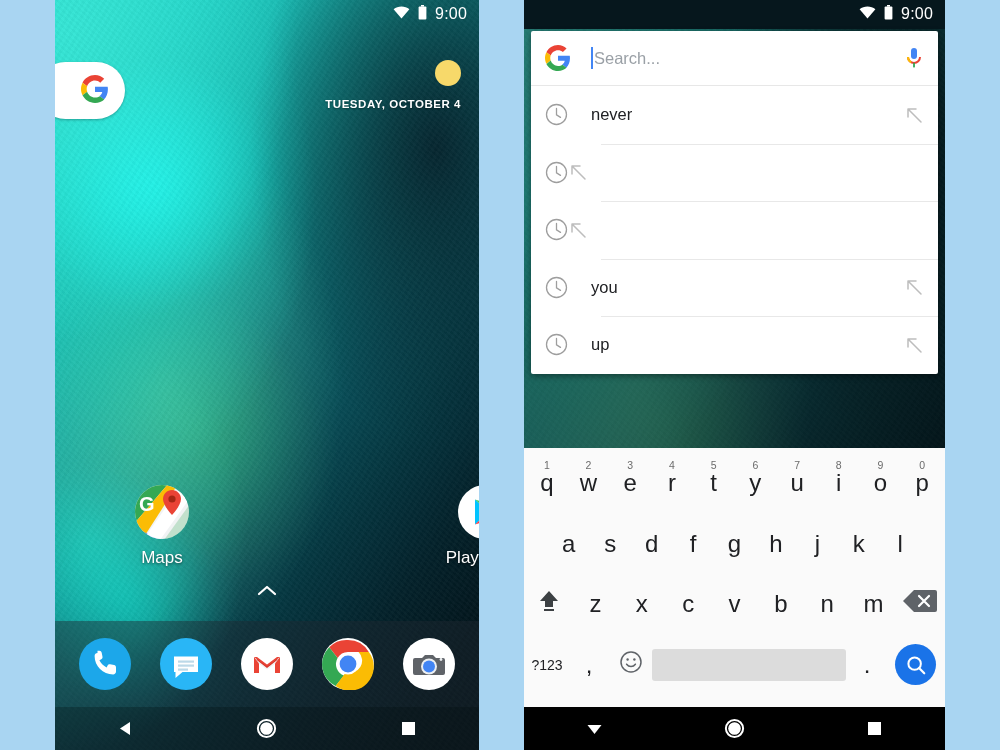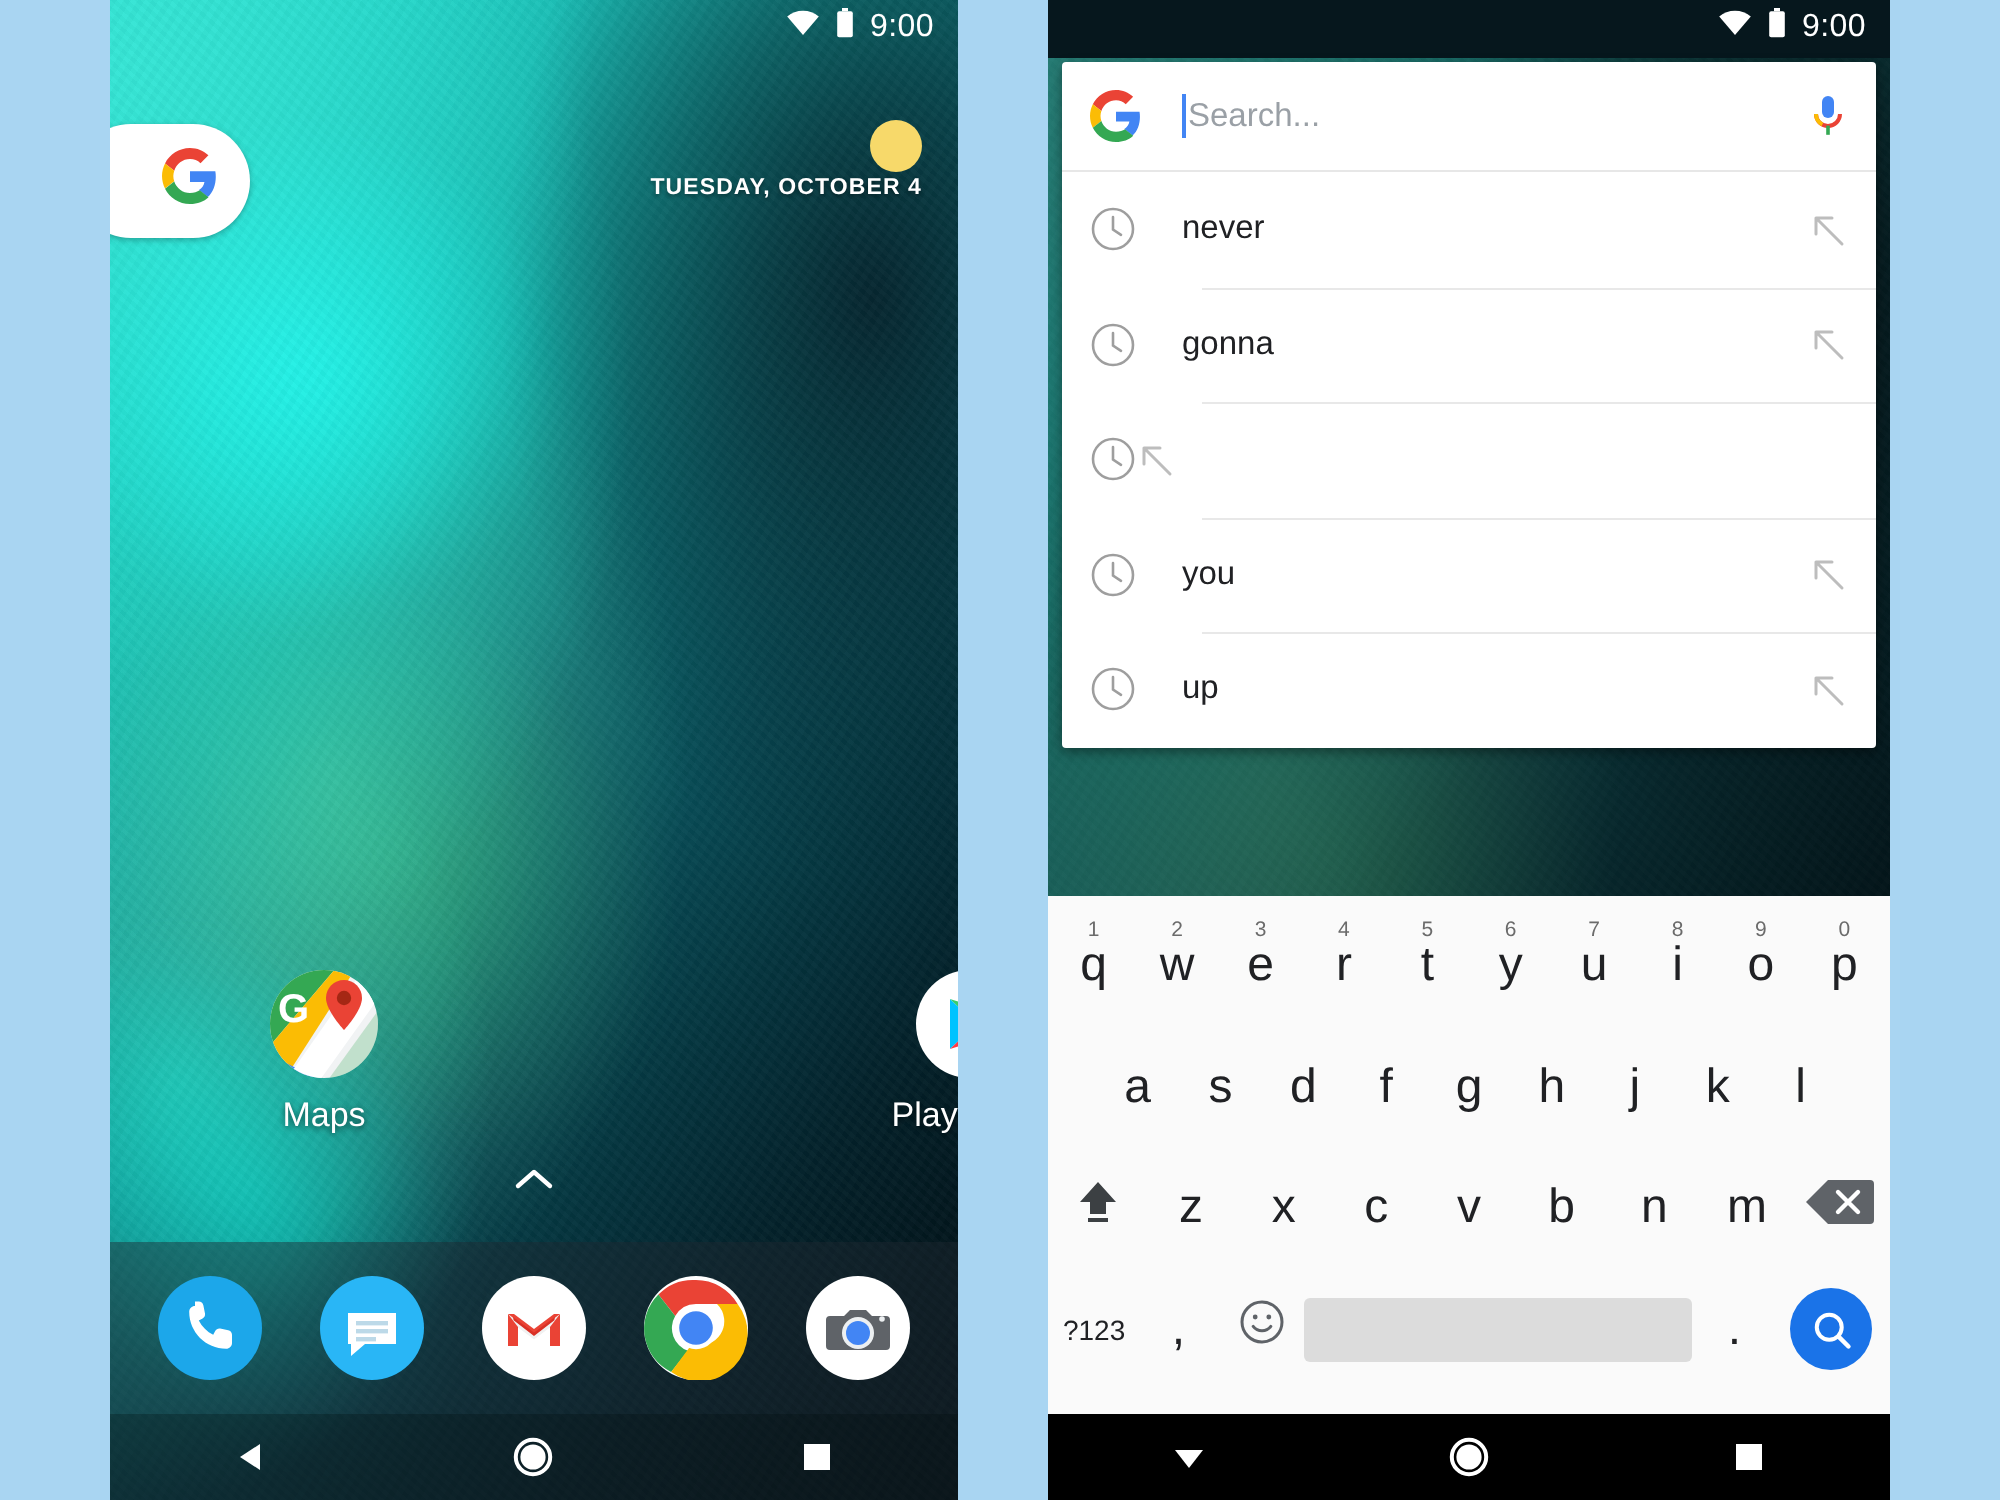--- a/index.html
+++ b/index.html
@@ -68,21 +68,21 @@
     display:flex; align-items:center; justify-content:flex-end;
     padding-right:16px; z-index:20;
   }
 
   
   .weather { position:absolute; right:18px; top:60px; text-align:right; z-index:20; color:#fff; }
   .weather-row { display:flex; align-items:center; justify-content:flex-end; gap:12px; }
   .sun { width:26px; height:26px; border-radius:50%; background:#f7d96a; flex:0 0 auto; }
   .temp { font-size:41px; font-weight:300; line-height:1; letter-spacing:.5px;
           text-shadow:0 1px 3px rgba(0,0,0,.35); }
-  .wdate { margin-top:2px; font-size:11.5px; font-weight:700; letter-spacing:.55px;
+  .wdate { margin-top:12px; font-size:11.5px; font-weight:700; letter-spacing:.55px;
            text-shadow:0 1px 2px rgba(0,0,0,.4);text-align:center; }
 
   
   .app { position:absolute; width:86px; text-align:center; z-index:20; }
   .app .icon-wrap { width:56px; height:56px; margin:0 auto; position:relative; }
   .app .label { margin-top:8px; font-size:17px; color:#fff; text-shadow:0 1px 3px rgba(0,0,0,.6); }
   #app-maps      { left:64px;  top:484px; }
   #app-playstore { left:387px; top:484px; }
 
   .drawer-chevron {
@@ -379,21 +379,20 @@
         </span>
       </div>
 
       <div class="sugg-row">
         <span class="clock-icon">
           <svg width="23" height="23" viewBox="0 0 23 23">
               <circle cx="11.5" cy="11.5" r="10" fill="none" stroke="#9e9e9e" stroke-width="1.3"></circle>
               <path d="M11.5 5.5v6.3l4 2.6" fill="none" stroke="#9e9e9e" stroke-width="1.3" stroke-linecap="round"></path>
             </svg>
         </span>
-        <span class="sugg-text">gonna</span>
         <span class="nw-arrow">
           <svg width="20" height="20" viewBox="0 0 20 20">
               <path d="M17 17 4 4M4 4v8M4 4h8" fill="none" stroke="#bdbdbd" stroke-width="1.5" stroke-linecap="round"></path>
             </svg>
         </span>
       </div>
 
       <div class="sugg-row">
         <span class="clock-icon">
           <svg width="23" height="23" viewBox="0 0 23 23">

